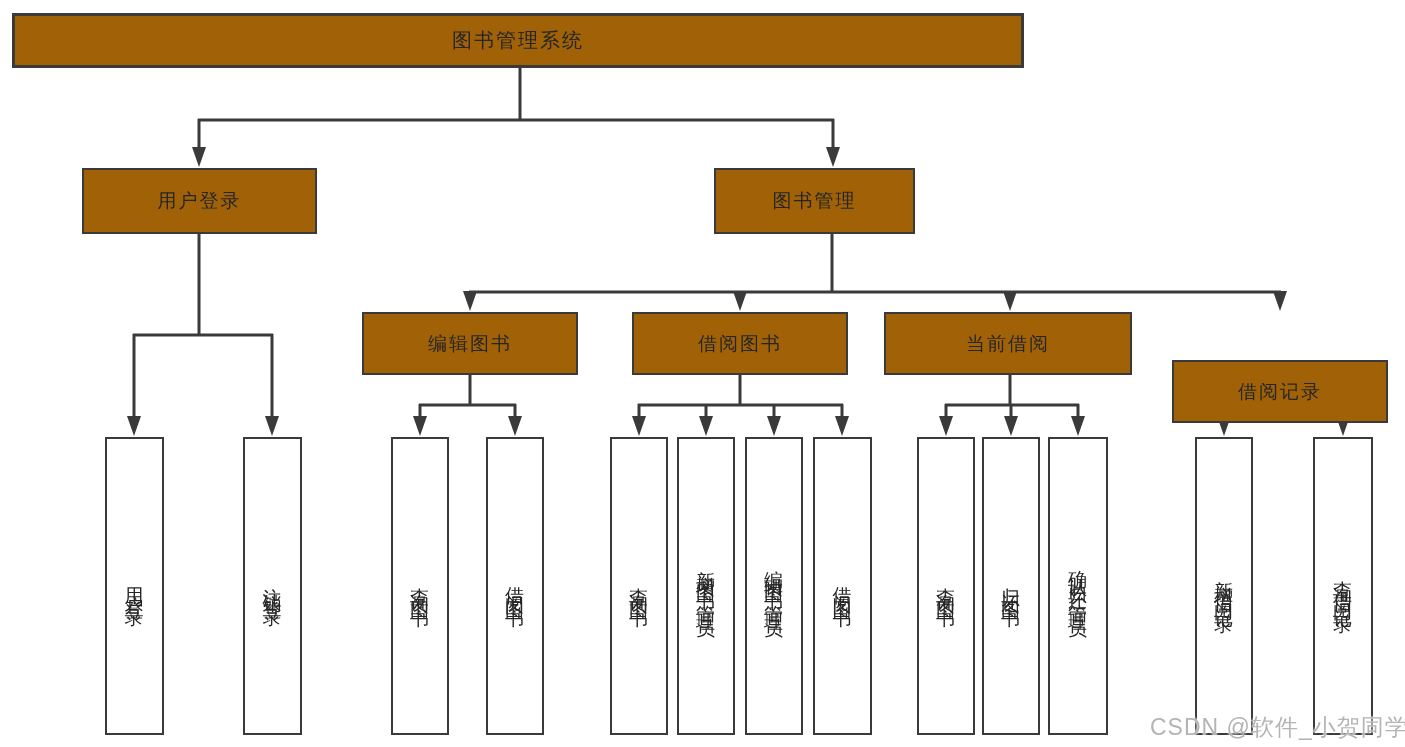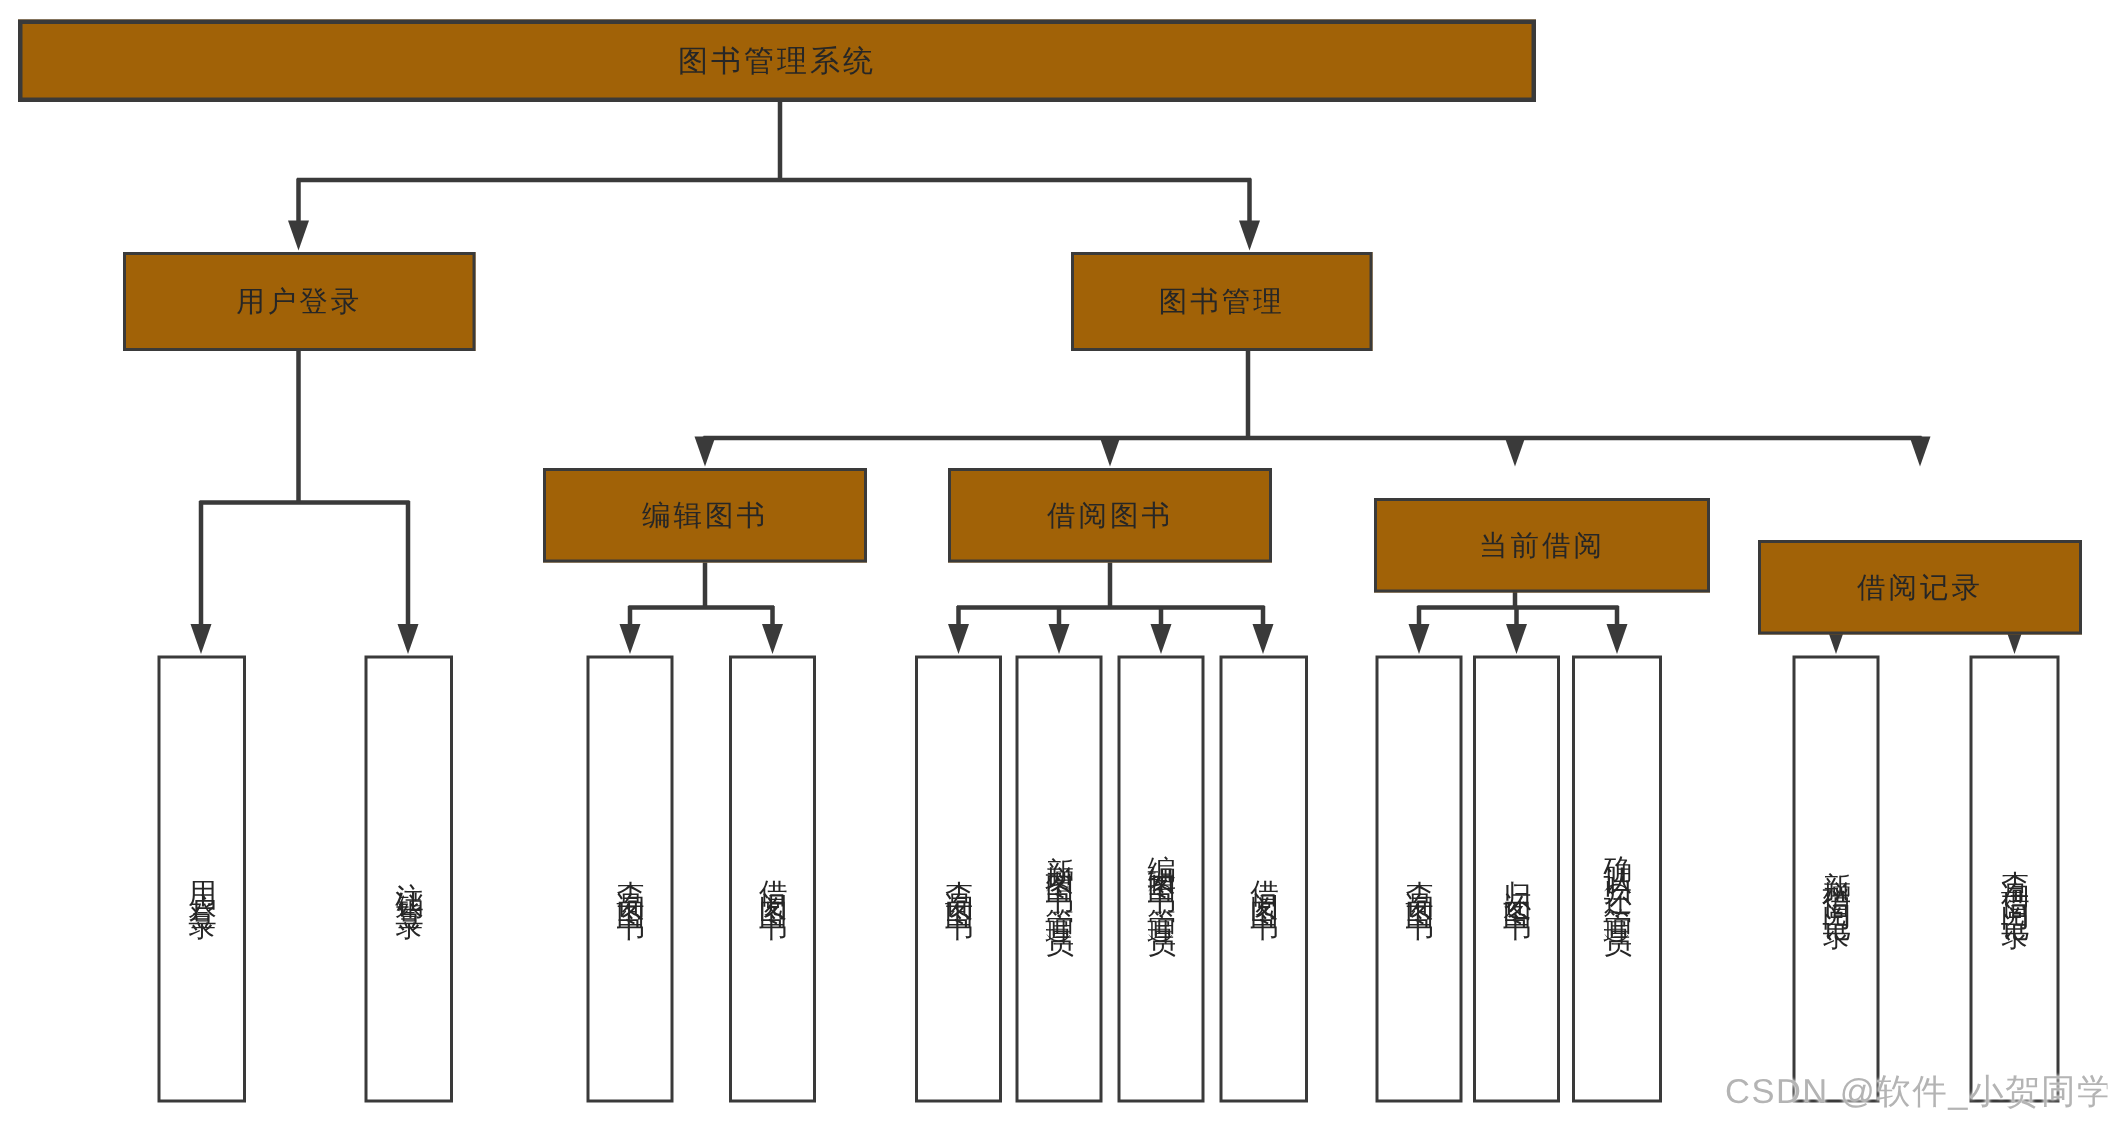--- a/index.html
+++ b/index.html
@@ -109,21 +109,21 @@
   </g>
 </svg>
 
 <div class="node root" style="left:12px; top:13px; width:1012px; height:55px;">图书管理系统</div>
 
 <div class="node" style="left:82px; top:168px; width:235px; height:66px;">用户登录</div>
 <div class="node" style="left:714px; top:168px; width:201px; height:66px;">图书管理</div>
 
 <div class="node" style="left:362px; top:312px; width:216px; height:63px;">编辑图书</div>
 <div class="node" style="left:632px; top:312px; width:216px; height:63px;">借阅图书</div>
-<div class="node" style="left:916px; top:312px; width:224px; height:63px;margin-top:20px;">当前借阅</div>
+<div class="node" style="left:884px; top:312px; width:248px; height:63px;">当前借阅</div>
 <div class="node" style="left:1172px; top:312px; width:216px; height:63px;margin-top:48px;">借阅记录</div>
 
 <div class="vnode" style="left:105px; top:437px; width:59px; height:298px;">
   <span>用户登录</span>
 </div>
 <div class="vnode" style="left:243px; top:437px; width:59px; height:298px;">
   <span>注销登录</span>
 </div>
 
 <div class="vnode" style="left:391px; top:437px; width:58px; height:298px;">

